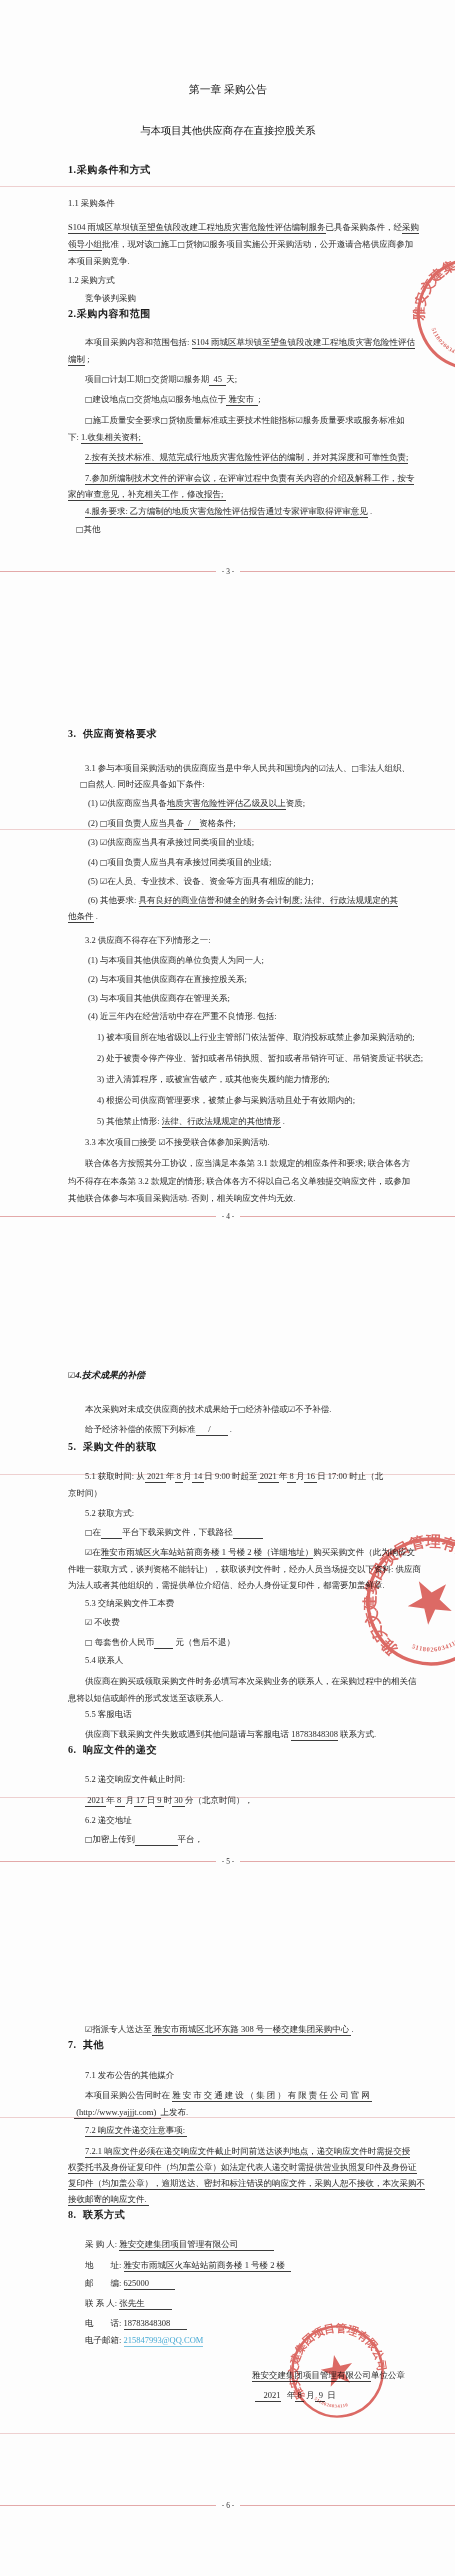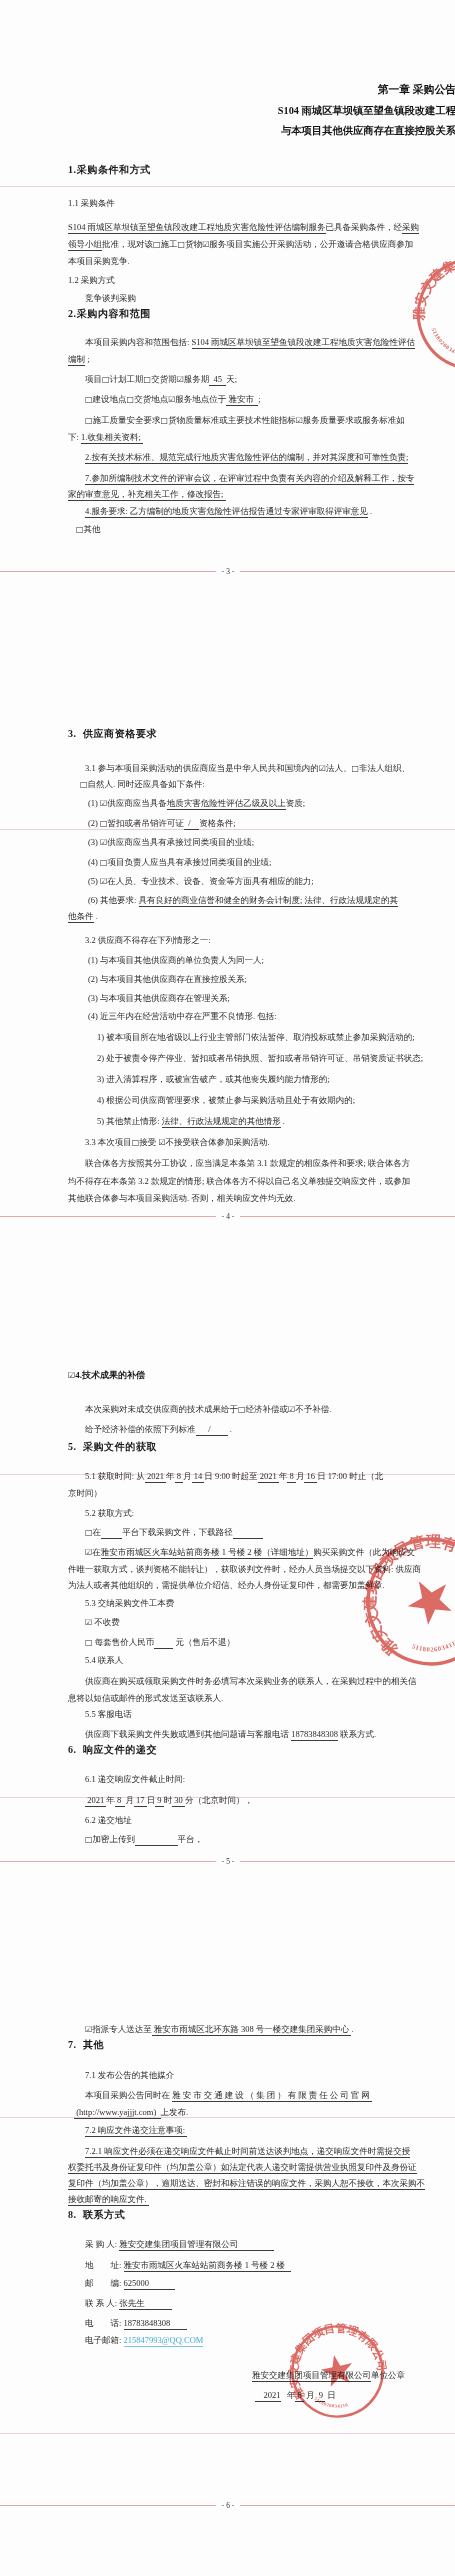--- a/index.html
+++ b/index.html
@@ -5,39 +5,38 @@
 <style>
   html,body{margin:0;padding:0;background:#ffffff;}
   .doc{position:relative;width:456px;height:2576px;background:#fdfdfd;overflow:hidden;
        font-family:"Liberation Serif","DejaVu Serif",serif;color:#2a2a2a;}
   .ln{position:absolute;font-size:8.5px;line-height:1.25;white-space:pre;z-index:3;}
   .ln span{display:inline;}
   .u{border-bottom:0.6px solid #3c3c3c;padding-bottom:0.6px;}
   .ls{letter-spacing:2px;}
   .cb{font-family:"DejaVu Sans","Liberation Sans",sans-serif;font-size:8px;}
   .h{font-weight:bold;font-size:10px;color:#1b1b1b;letter-spacing:0.6px;}
-  .h2{font-weight:bold;font-size:9px;color:#1b1b1b;}
-  .tl{position:absolute;left:0;width:100%;text-align:right;font-weight:bold;color:#141414;z-index:3;white-space:pre;}
+  .h2{font-weight:bold;font-size:9px;color:#1b1b1b;font-style:italic;}
+  .tl{position:absolute;left:0;width:100%;text-align:center;font-weight:normal;color:#141414;z-index:3;white-space:pre;}
   .tl1{font-size:10.8px;}
   .tl2{font-size:10.3px;}
   .link{color:#46a9d4;border-bottom:0.6px solid #7cc4e0;}
   .art{position:absolute;left:0;width:100%;height:0.6px;background:rgba(216,140,140,0.40);z-index:1;}
   .pgline{position:absolute;left:0;width:100%;height:0.6px;background:rgba(205,100,100,0.55);z-index:1;}
   .pgnum{position:absolute;left:0;width:100%;text-align:center;font-size:7.4px;color:#2f2f2f;z-index:2;}
   .pgnum span{background:#fdfdfd;padding:0 5.7px;}
   .stamp{position:absolute;z-index:5;mix-blend-mode:multiply;opacity:.85;}
   .stamp text{fill:#d8514b;font-family:"Liberation Serif","DejaVu Serif",serif;font-weight:bold;}
 </style>
 </head>
 <body>
 
 <div class="doc">
 
   <div class="tl tl1" style="top:83px">第一章 采购公告</div>
-  <div class="tl tl2" style="top:104px">S104 雨城区草坝镇至望鱼镇段改建工程</div>
   <div class="tl tl2" style="top:124px">与本项目其他供应商存在直接控股关系</div>
 
   <div class="ln h" style="top:164px;left:68px"><span class="">1.采购条件和方式</span></div>
   <div class="art" style="top:186px"></div>
   <div class="ln" style="top:198px;left:68px"><span class="">1.1 采购条件</span></div>
   <div class="ln" style="top:222px;left:68px"><span class="u">S104 雨城区草坝镇至望鱼镇段改建工程地质灾害危险性评估编制服务</span><span class="">已具备采购条件，经</span><span class="u">采购</span></div>
   <div class="ln" style="top:239px;left:68px"><span class="u">领导小组</span><span class="">批准，现对该</span><span class="cb">□</span><span class="">施工</span><span class="cb">□</span><span class="">货物</span><span class="cb">☑</span><span class="">服务项目实施公开采购活动，公开邀请合格供应商参加</span></div>
   <div class="ln" style="top:256px;left:68px"><span class="">本项目采购竞争.</span></div>
   <div class="ln" style="top:275px;left:68px"><span class="">1.2 采购方式</span></div>
   <div class="ln" style="top:293px;left:85px"><span class="">竞争谈判采购</span></div>
@@ -54,21 +53,21 @@
   <div class="ln" style="top:506px;left:85px"><span class="u">4.服务要求: 乙方编制的地质灾害危险性评估报告通过专家评审取得评审意见</span><span class=""> .</span></div>
   <div class="ln" style="top:524px;left:76px"><span class="cb">□</span><span class="">其他</span></div>
 
   <div class="pgline" style="top:571px"></div>
   <div class="pgnum" style="top:567px"><span>- 3 -</span></div>
 
   <div class="ln h" style="top:728px;left:68px"><span class="">3.  供应商资格要求</span></div>
   <div class="ln" style="top:763px;left:85px"><span class="">3.1 参与本项目采购活动的供应商应当是中华人民共和国境内的</span><span class="cb">☑</span><span class="">法人、</span><span class="cb">□</span><span class="">非法人组织、</span></div>
   <div class="ln" style="top:779px;left:80px"><span class="cb">□</span><span class="">自然人. 同时还应具备如下条件:</span></div>
   <div class="ln" style="top:798px;left:88px"><span class="">(1) </span><span class="cb">☑</span><span class="">供应商应当具备</span><span class="u">地质灾害危险性评估乙级及以上</span><span class="">资质;</span></div>
-  <div class="ln" style="top:818px;left:88px"><span class="">(2) </span><span class="cb">□</span><span class="">暂扣或者吊销许可证</span><span class="u">  /    </span><span class="">资格条件;</span></div>
+  <div class="ln" style="top:818px;left:88px"><span class="">(2) </span><span class="cb">□</span><span class="">项目负责人应当具备</span><span class="u">  /    </span><span class="">资格条件;</span></div>
   <div class="art" style="top:829px"></div>
   <div class="ln" style="top:837px;left:88px"><span class="">(3) </span><span class="cb">☑</span><span class="">供应商应当具有承接过同类项目的业绩;</span></div>
   <div class="ln" style="top:857px;left:88px"><span class="">(4) </span><span class="cb">□</span><span class="">项目负责人应当具有承接过同类项目的业绩;</span></div>
   <div class="ln" style="top:876px;left:88px"><span class="">(5) </span><span class="cb">☑</span><span class="">在人员、专业技术、设备、资金等方面具有相应的能力;</span></div>
   <div class="ln" style="top:895px;left:88px"><span class="">(6) 其他要求: </span><span class="u">具有良好的商业信誉和健全的财务会计制度; 法律、行政法规规定的其</span></div>
   <div class="ln" style="top:911px;left:68px"><span class="u">他条件</span><span class=""> .</span></div>
   <div class="ln" style="top:935px;left:85px"><span class="">3.2 供应商不得存在下列情形之一:</span></div>
   <div class="ln" style="top:955px;left:88px"><span class="">(1) 与本项目其他供应商的单位负责人为同一人;</span></div>
   <div class="ln" style="top:974px;left:88px"><span class="">(2) 与本项目其他供应商存在直接控股关系;</span></div>
   <div class="ln" style="top:993px;left:88px"><span class="">(3) 与本项目其他供应商存在管理关系;</span></div>
@@ -100,21 +99,21 @@
   <div class="ln" style="top:1580px;left:68px"><span class="">为法人或者其他组织的，需提供单位介绍信、经办人身份证复印件，都需要加盖鲜章.</span></div>
   <div class="ln" style="top:1598px;left:85px"><span class="">5.3 交纳采购文件工本费</span></div>
   <div class="ln" style="top:1617px;left:85px"><span class="cb">☑</span><span class=""> 不收费</span></div>
   <div class="ln" style="top:1637px;left:85px"><span class="cb">□</span><span class=""> 每套售价人民币</span><span class="u">         </span><span class=""> 元（售后不退）</span></div>
   <div class="ln" style="top:1655px;left:85px"><span class="">5.4 联系人</span></div>
   <div class="ln" style="top:1676px;left:85px"><span class="">供应商在购买或领取采购文件时务必填写本次采购业务的联系人，在采购过程中的相关信</span></div>
   <div class="ln" style="top:1693px;left:68px"><span class="">息将以短信或邮件的形式发送至该联系人.</span></div>
   <div class="ln" style="top:1709px;left:85px"><span class="">5.5 客服电话</span></div>
   <div class="ln" style="top:1729px;left:85px"><span class="">供应商下载采购文件失败或遇到其他问题请与客服电话 </span><span class="u">18783848308</span><span class=""> 联系方式.</span></div>
   <div class="ln h" style="top:1744px;left:68px"><span class="">6.  响应文件的递交</span></div>
-  <div class="ln" style="top:1774px;left:85px"><span class="">6.1 递交响应文件截止时间:</span></div>
+  <div class="ln" style="top:1774px;left:85px"><span class="">5.2 递交响应文件截止时间:</span></div>
   <div class="art" style="top:1797px"></div>
   <div class="ln" style="top:1795px;left:85px"><span class="u"> 2021 </span><span class="">年</span><span class="u"> 8  </span><span class="">月</span><span class="u"> 17 </span><span class="">日</span><span class="u"> 9 </span><span class="">时</span><span class="u"> 30 </span><span class="">分（北京时间），</span></div>
   <div class="ln" style="top:1815px;left:85px"><span class="">6.2 递交地址</span></div>
   <div class="ln" style="top:1834px;left:85px"><span class="cb">□</span><span class="">加密上传到</span><span class="u">                    </span><span class="">平台，</span></div>
 
   <div class="pgline" style="top:1861px"></div>
   <div class="pgnum" style="top:1857px"><span>- 5 -</span></div>
 
   <div class="ln" style="top:2024px;left:85px"><span class="cb">☑</span><span class="">指派专人送达至</span><span class="u"> 雅安市雨城区北环东路 308 号一楼交建集团采购中心 </span><span class="">.</span></div>
   <div class="ln h" style="top:2039px;left:68px"><span class="">7.  其他</span></div>

